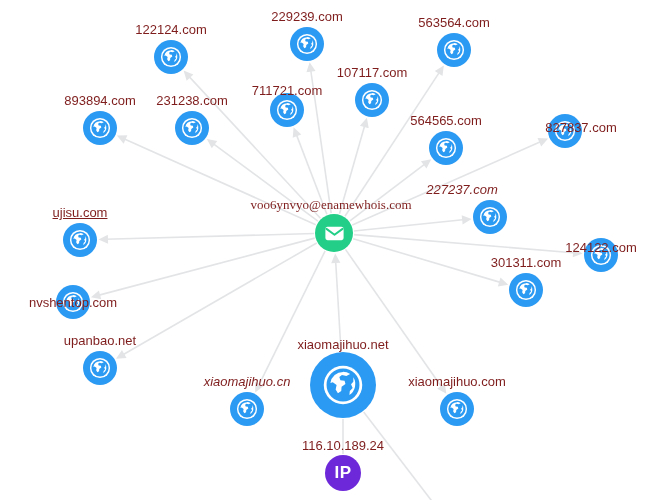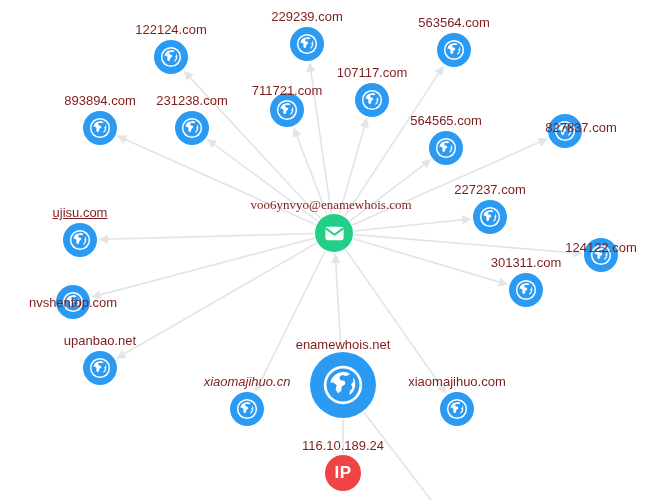--- a/index.html
+++ b/index.html
@@ -36,21 +36,21 @@
   }
   .node-domain {
     background: #2196f3;
     background: #2b9af3;
   }
   .node-email {
     background: #22d48a;
     background: #23cf88;
   }
   .node-ip {
-    background: #ef4444;
+    background: #6d28d9;
     color: #ffffff;
     font-weight: bold;
     letter-spacing: 0.5px;
     text-align: right;
   }
   .node-label {
     position: absolute;
     transform: translate(-50%, -100%);
     white-space: nowrap;
     color: #7f1d1d;
@@ -187,21 +187,21 @@
       </div>
       <div class="node-label" style="left: 581px; top: 111px; margin-top: 24px;">827837.com</div>
       <div class="node node-domain" title="227237.com" style="left: 490px; top: 217px; width: 34px; height: 34px;">
         <span>
           <svg width="22" height="22" viewBox="0 0 24 24">
             <circle cx="12" cy="12" r="11" fill="#ffffff"></circle>
             <path fill="#2b9af3" d="M12 2.6A9.4 9.4 0 1 0 21.4 12 9.41 9.41 0 0 0 12 2.6Zm0 1.9a7.4 7.4 0 0 1 4.1 1.23l-2.2 1.1-2.5-.5-1.5 1.1.6 1.8 2.4.35.5 1.9-2.2 1.5-.2 2.5-1.9 1.2-1.3-2.1.55-2.6-2.2-1.6-1.35.45A7.46 7.46 0 0 1 12 4.5Zm5.9 3.1a7.4 7.4 0 0 1-2.25 10.1l.25-2.3 1.6-1.7-.9-2.2 1.3-1.35Z"></path>
           </svg>
         </span>
       </div>
-      <div class="node-label" style="left: 490px; top: 197px;">227237.com</div>
+      <div class="node-label" style="left: 462px; top: 197px; font-style: italic;">227237.com</div>
       <div class="node node-domain" title="124122.com" style="left: 601px; top: 255px; width: 34px; height: 34px;">
         <span>
           <svg width="22" height="22" viewBox="0 0 24 24">
             <circle cx="12" cy="12" r="11" fill="#ffffff"></circle>
             <path fill="#2b9af3" d="M12 2.6A9.4 9.4 0 1 0 21.4 12 9.41 9.41 0 0 0 12 2.6Zm0 1.9a7.4 7.4 0 0 1 4.1 1.23l-2.2 1.1-2.5-.5-1.5 1.1.6 1.8 2.4.35.5 1.9-2.2 1.5-.2 2.5-1.9 1.2-1.3-2.1.55-2.6-2.2-1.6-1.35.45A7.46 7.46 0 0 1 12 4.5Zm5.9 3.1a7.4 7.4 0 0 1-2.25 10.1l.25-2.3 1.6-1.7-.9-2.2 1.3-1.35Z"></path>
           </svg>
         </span>
       </div>
       <div class="node-label" style="left: 601px; top: 235px; margin-top: 20px;">124122.com</div>
       <div class="node node-domain" title="301311.com" style="left: 526px; top: 290px; width: 34px; height: 34px;">
@@ -259,21 +259,21 @@
       </div>
       <div class="node-label" style="left: 457px; top: 389px;">xiaomajihuo.com</div>
       <div class="node node-domain" title="xiaomajihuo.net" style="left: 343px; top: 385px; width: 66px; height: 66px;">
         <span>
           <svg width="42" height="42" viewBox="0 0 24 24">
             <circle cx="12" cy="12" r="11" fill="#ffffff"></circle>
             <path fill="#2b9af3" d="M12 2.6A9.4 9.4 0 1 0 21.4 12 9.41 9.41 0 0 0 12 2.6Zm0 1.9a7.4 7.4 0 0 1 4.1 1.23l-2.2 1.1-2.5-.5-1.5 1.1.6 1.8 2.4.35.5 1.9-2.2 1.5-.2 2.5-1.9 1.2-1.3-2.1.55-2.6-2.2-1.6-1.35.45A7.46 7.46 0 0 1 12 4.5Zm5.9 3.1a7.4 7.4 0 0 1-2.25 10.1l.25-2.3 1.6-1.7-.9-2.2 1.3-1.35Z"></path>
           </svg>
         </span>
       </div>
-      <div class="node-label" style="left: 343px; top: 352px;">enamewhois.net</div>
+      <div class="node-label" style="left: 343px; top: 352px;">xiaomajihuo.net</div>
       <div class="node node-email" title="voo6ynvyo@enamewhois.com" style="left: 334px; top: 233px; width: 38px; height: 38px;">
         <span>
           <svg width="23" height="23" viewBox="0 0 24 24">
             <rect x="2.5" y="5" width="19" height="14" rx="2.2" fill="#ffffff"></rect>
             <path d="M3.6 7.2 12 13.3l8.4-6.1" fill="none" stroke="#23cf88" stroke-width="2.1" stroke-linecap="round" stroke-linejoin="round"></path>
           </svg>
         </span>
       </div>
       <div class="node-label" style="left: 331px; top: 212px; font-family: Liberation Serif, serif;">voo6ynvyo@enamewhois.com</div>
       <div class="node node-ip" title="116.10.189.24" style="left: 343px; top: 473px; width: 36px; height: 36px;">

